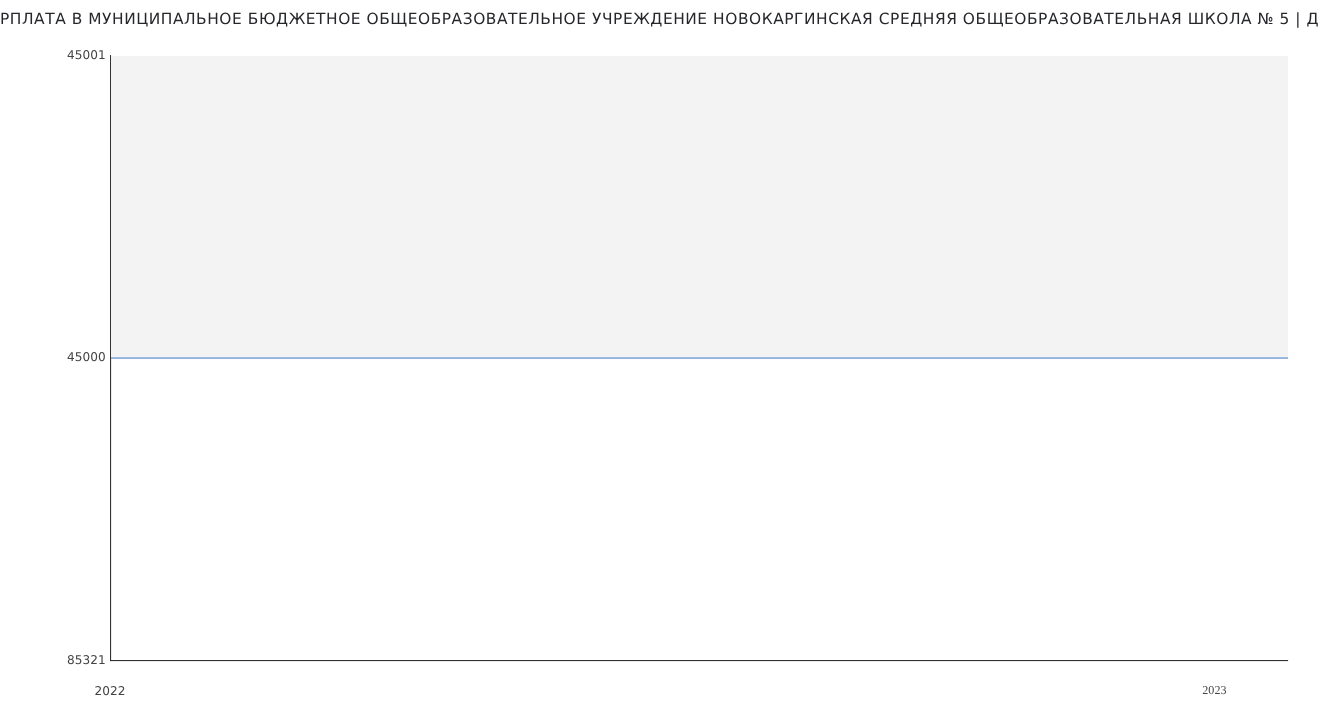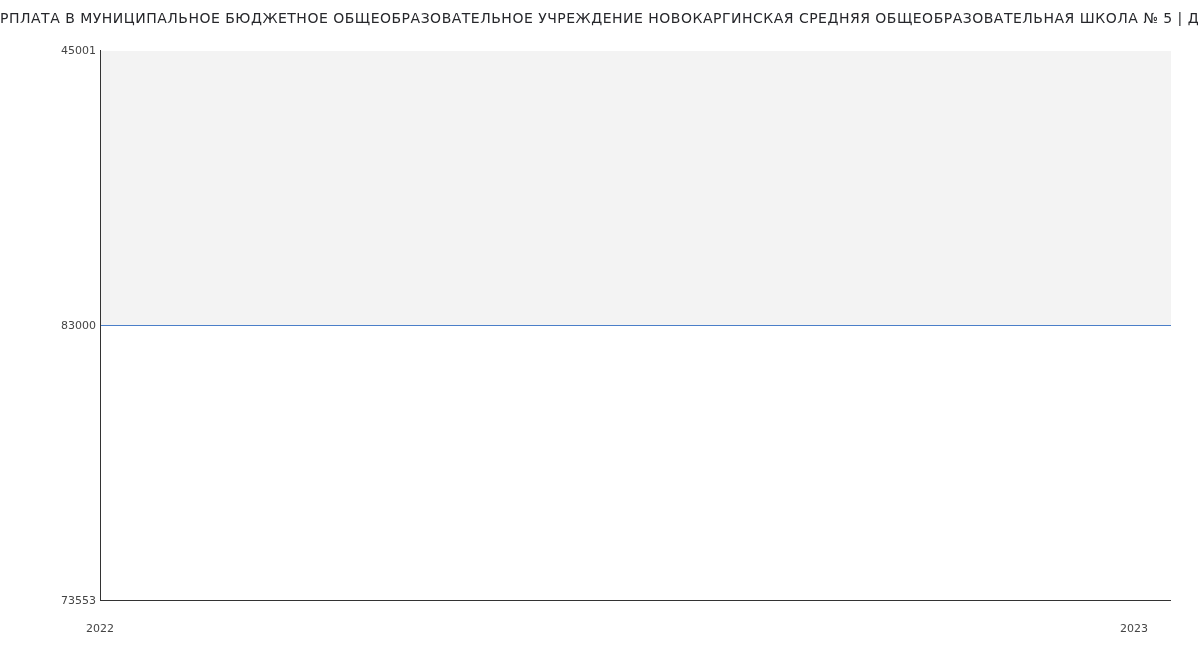--- a/index.html
+++ b/index.html
@@ -84,20 +84,20 @@
 <div class="canvas">
 
   <div class="title">РПЛАТА В МУНИЦИПАЛЬНОЕ БЮДЖЕТНОЕ ОБЩЕОБРАЗОВАТЕЛЬНОЕ УЧРЕЖДЕНИЕ НОВОКАРГИНСКАЯ СРЕДНЯЯ ОБЩЕОБРАЗОВАТЕЛЬНАЯ ШКОЛА № 5 | Данные mnogo.w</div>
 
   <div class="plot-area">
     <div class="grid-region"></div>
     <div class="grid-border-top"></div>
     <div class="data-line"></div>
   </div>
 
-  <div class="y-label" style="top:600px;">73553</div>
-  <div class="y-label" style="top:325px;">83000</div>
+  <div class="y-label" style="top:600px;">85321</div>
+  <div class="y-label" style="top:325px;">45000</div>
   <div class="y-label" style="top:50px;">45001</div>
 
   <div class="x-label" style="left:100px;">2022</div>
-  <div class="x-label" style="left:1134px;">2023</div>
+  <div class="x-label" style="left:1104px;font-family:Liberation Serif, serif;">2023</div>
 
 </div>
 
 </body></html>

